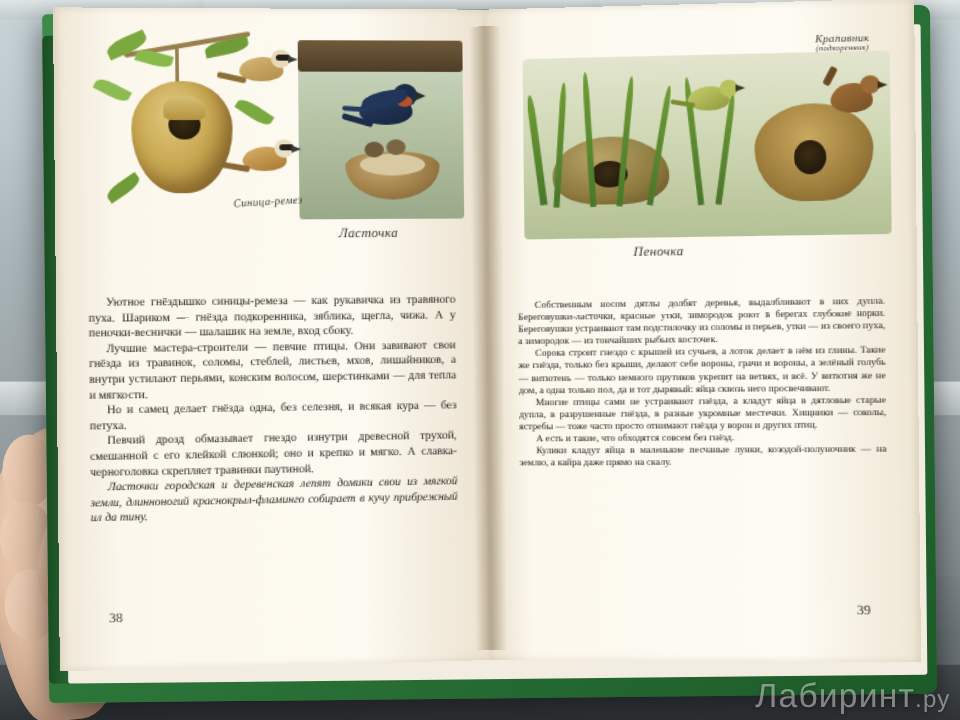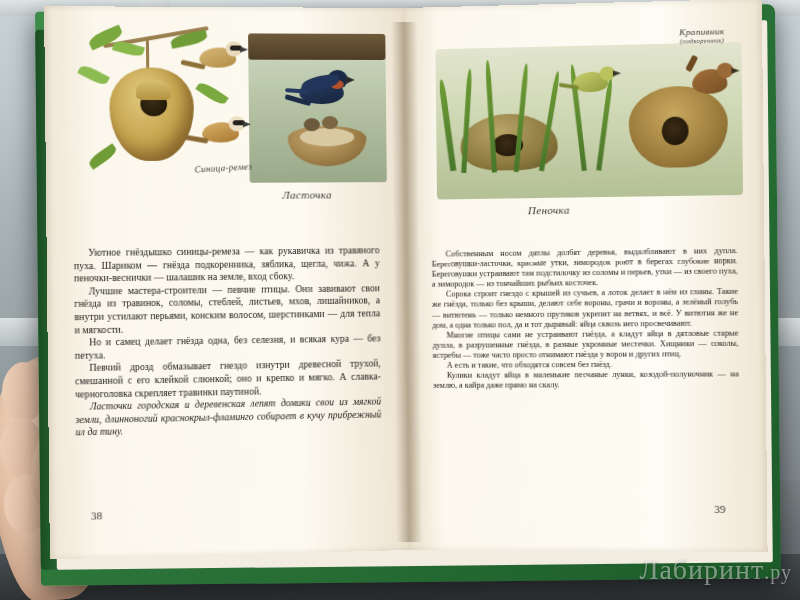--- a/index.html
+++ b/index.html
@@ -222,22 +222,22 @@
     font-family: "Liberation Serif", serif;
     font-size: 11px;
     color: #3a3733;
   }
   .folio-left { left: 40px; }
   .folio-right { right: 40px; }
   
   .watermark {
     position: absolute;
     right: 8px;
-    bottom: 14px;
-    font-family: Liberation Serif, serif;
+    bottom: 4px;
+    font-family: Liberation Sans, sans-serif;
     font-size: 28px;
     color: rgba(255,255,255,.45);
     letter-spacing: 1px;
     text-shadow: 0 1px 3px rgba(0,0,0,.35);
   }
   .watermark .dom { font-size: 20px; }
 </style>
 </head>
 <body>
 

